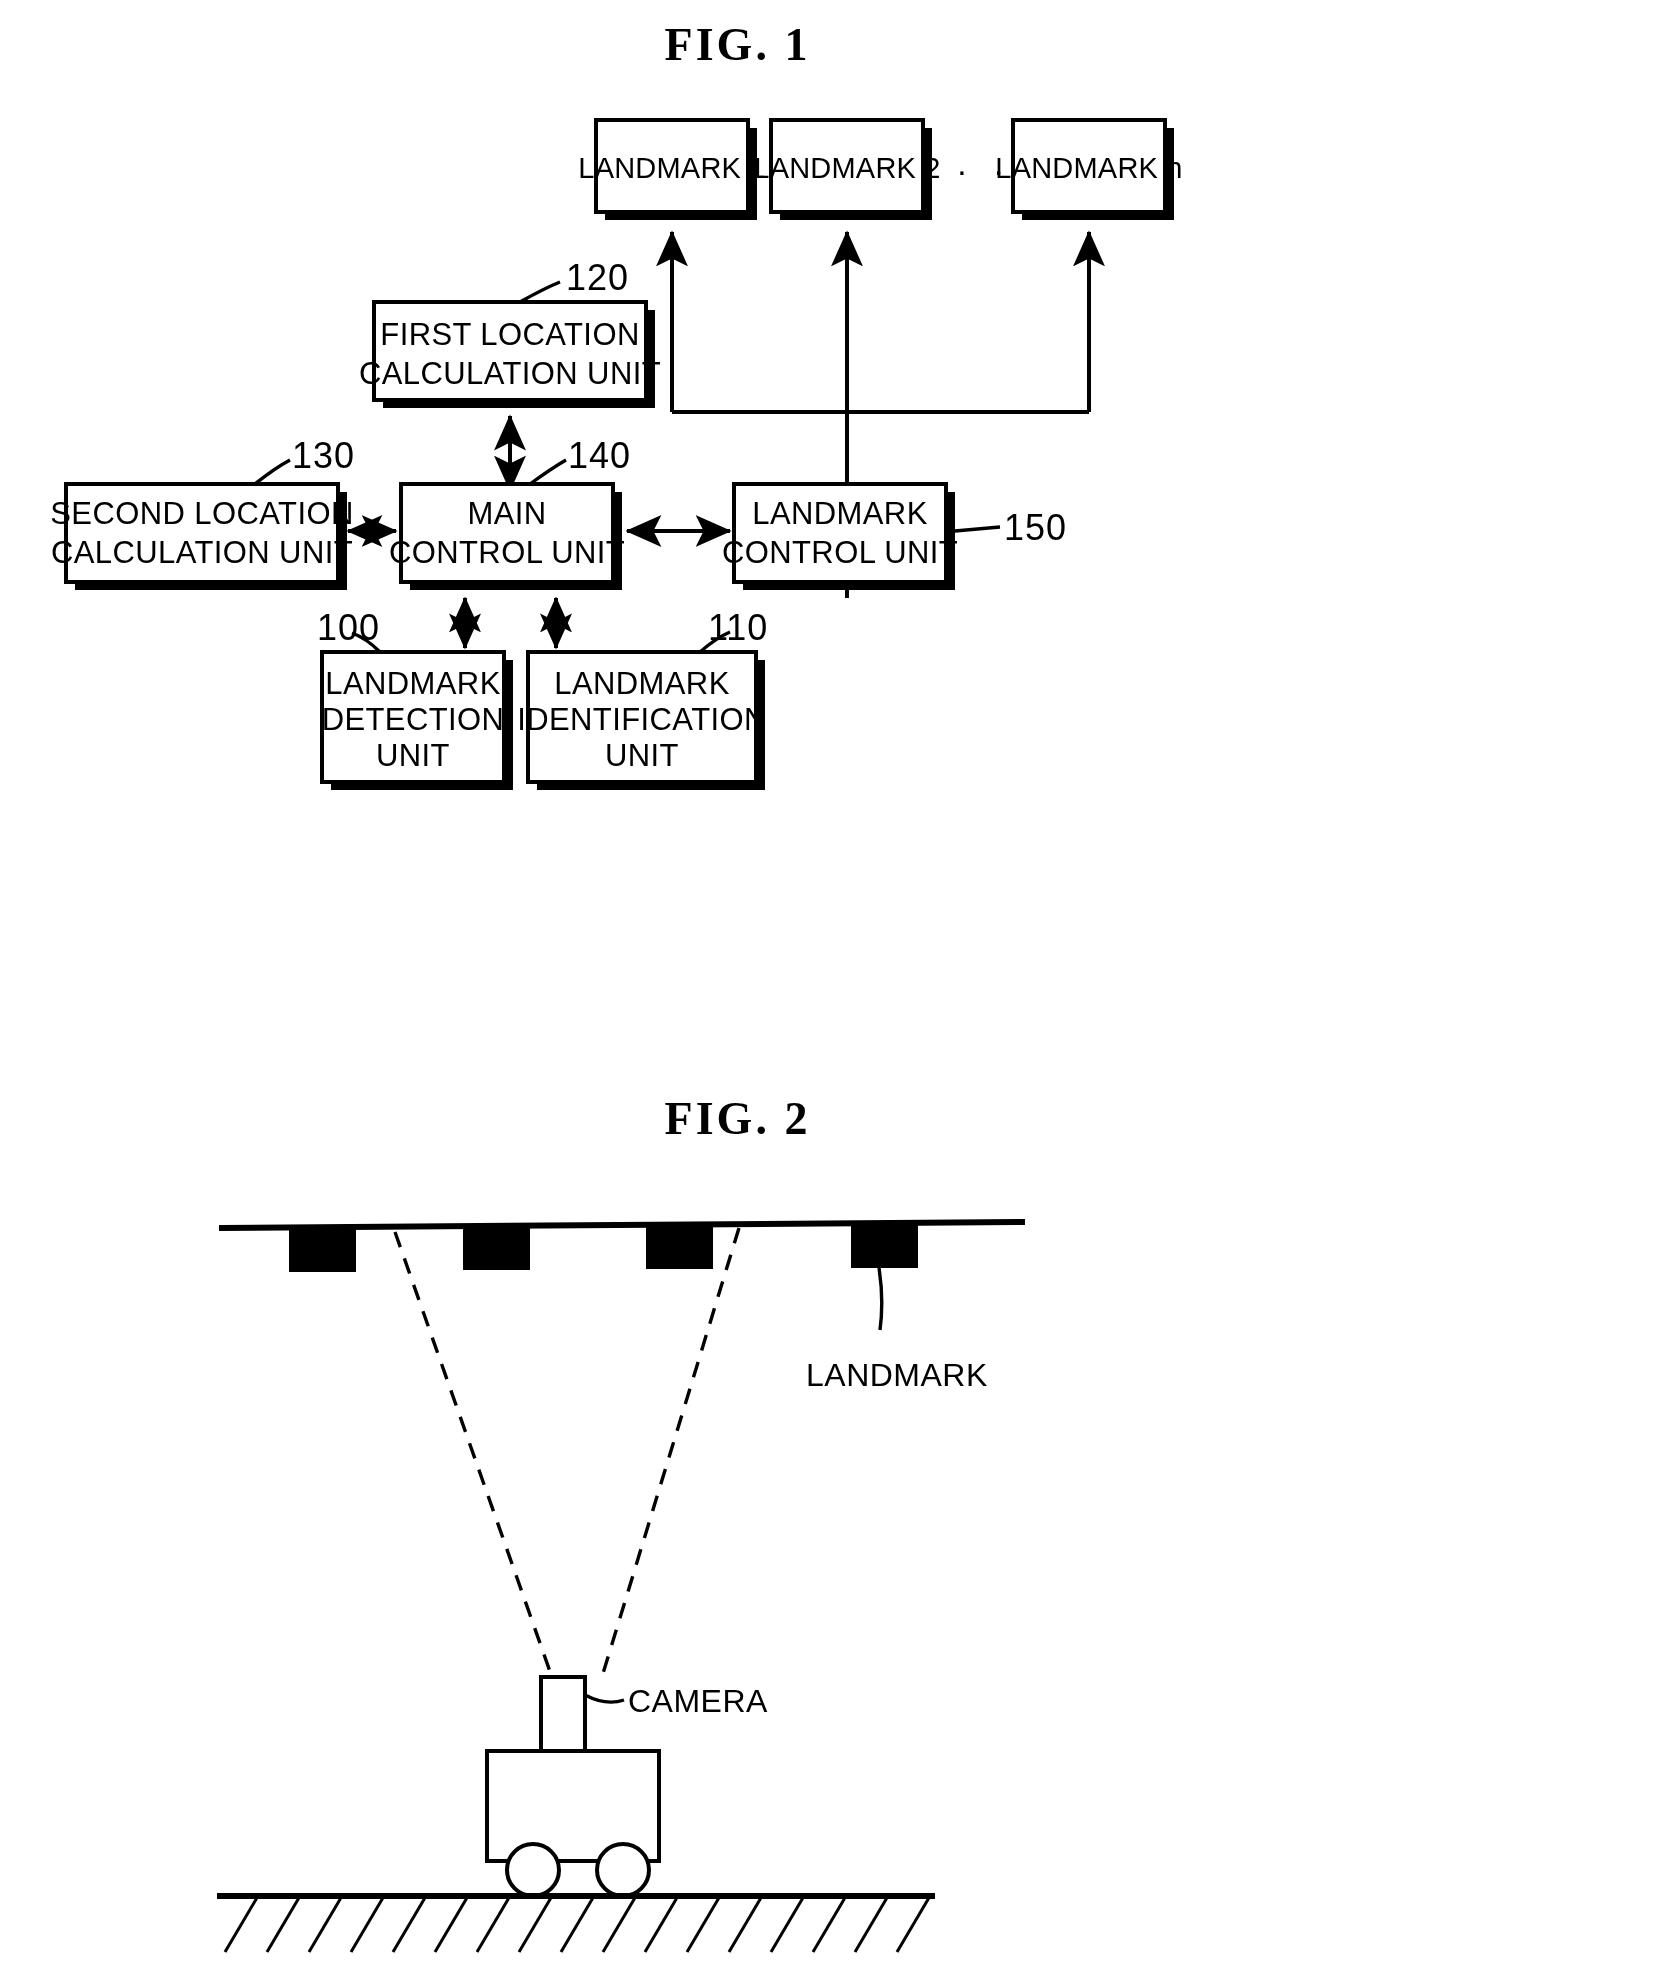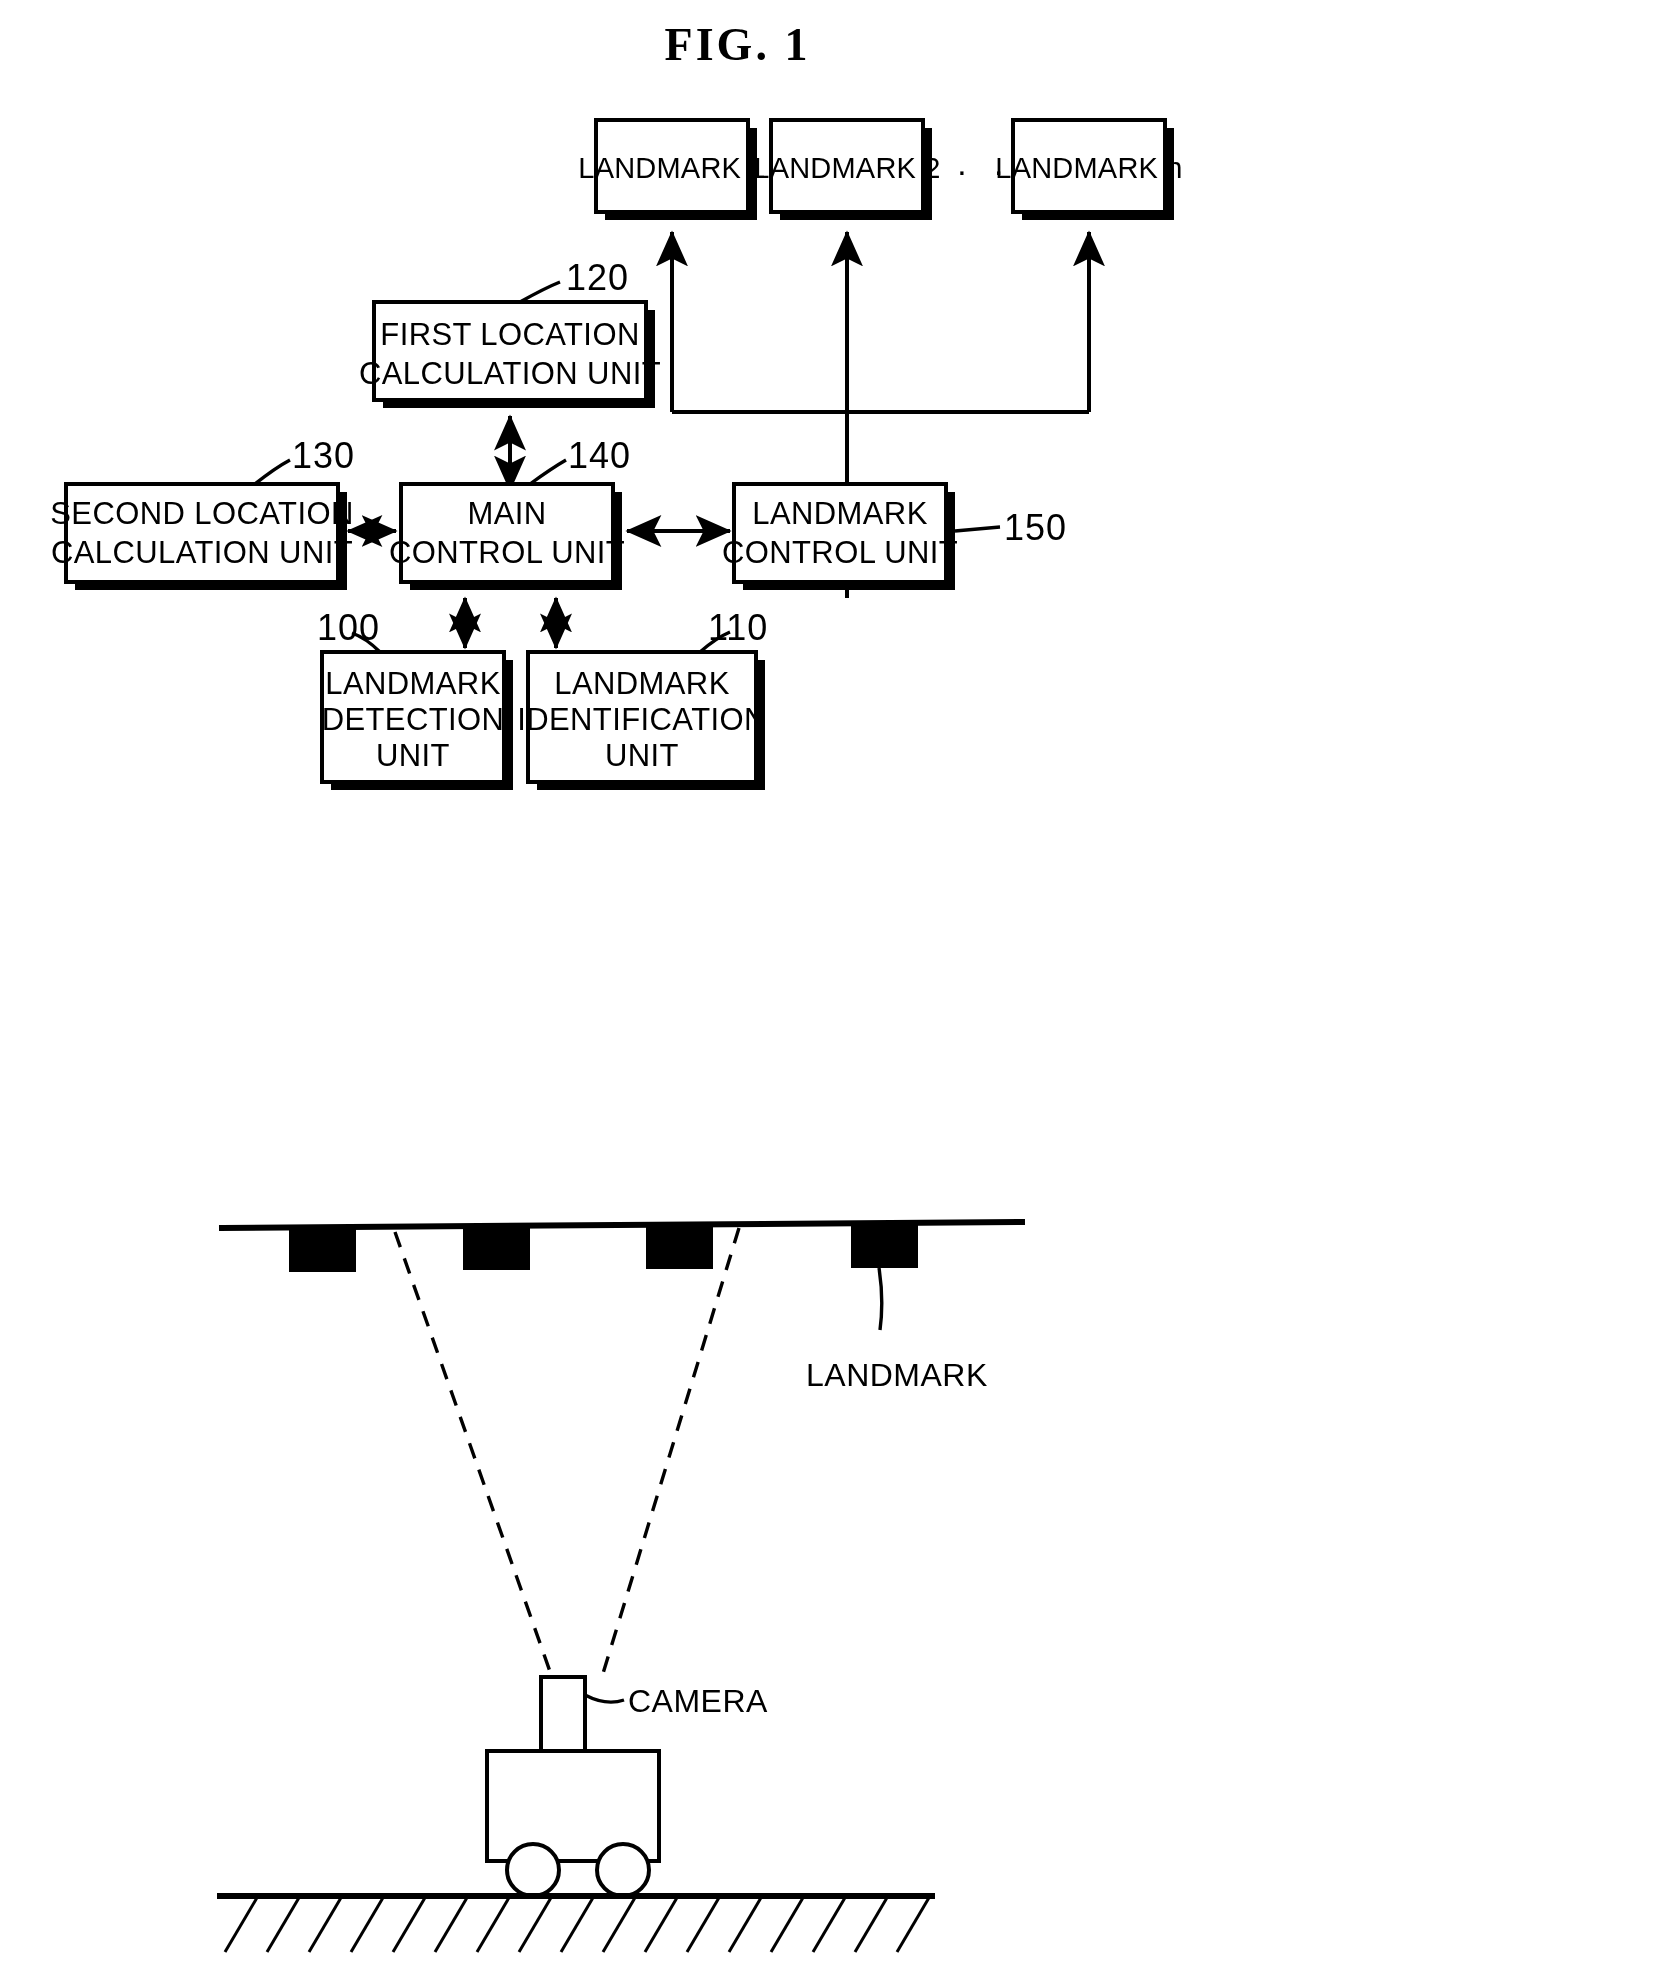--- a/index.html
+++ b/index.html
@@ -87,20 +87,21 @@
     letter-spacing: 8px;
   }
 </style>
 </head>
 <body>
 
 <div id="sheet">
 
   <div class="fig-title" id="fig1-title">FIG.  1</div>
 
+  <div class="fig-title" id="fig2-title">FIG.  2</div>
 
   <svg class="diagram" viewBox="0 0 1661 1968" xmlns="http://www.w3.org/2000/svg">
 
     <defs>
       <marker id="arrHead" markerWidth="10" markerHeight="10" refX="8.6" refY="4" orient="auto" markerUnits="strokeWidth">
         <path d="M0,0 L9,4 L0,8 L2,4 Z" fill="#000000"></path>
       </marker>
       <marker id="arrHeadStart" markerWidth="10" markerHeight="10" refX="0.4" refY="4" orient="auto" markerUnits="strokeWidth">
         <path d="M9,0 L0,4 L9,8 L7,4 Z" fill="#000000"></path>
       </marker>

